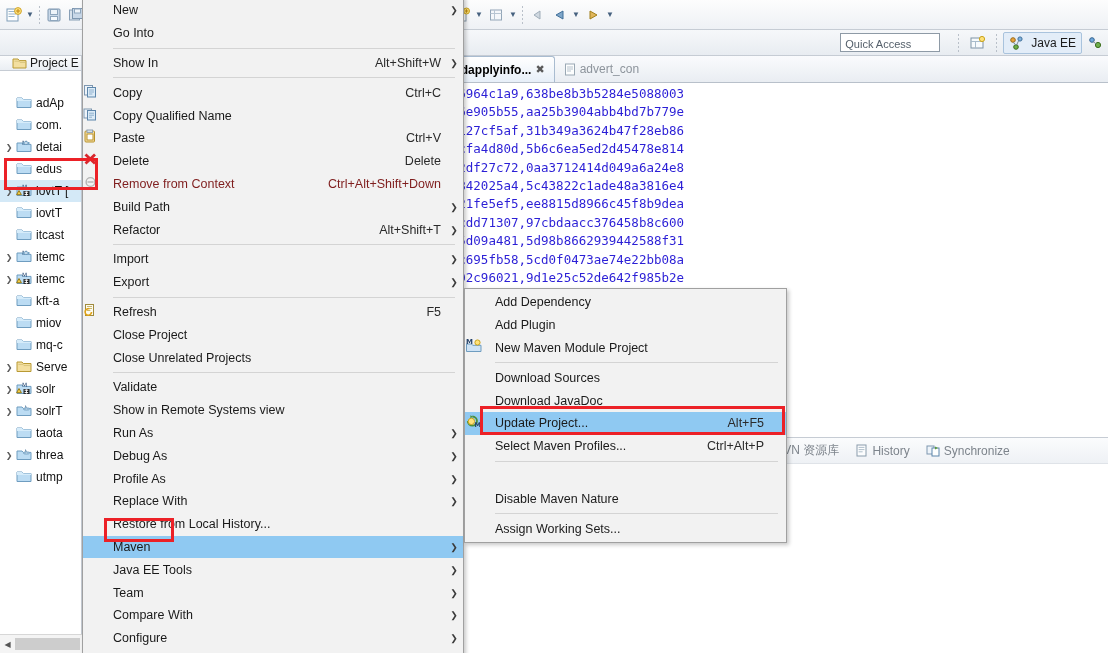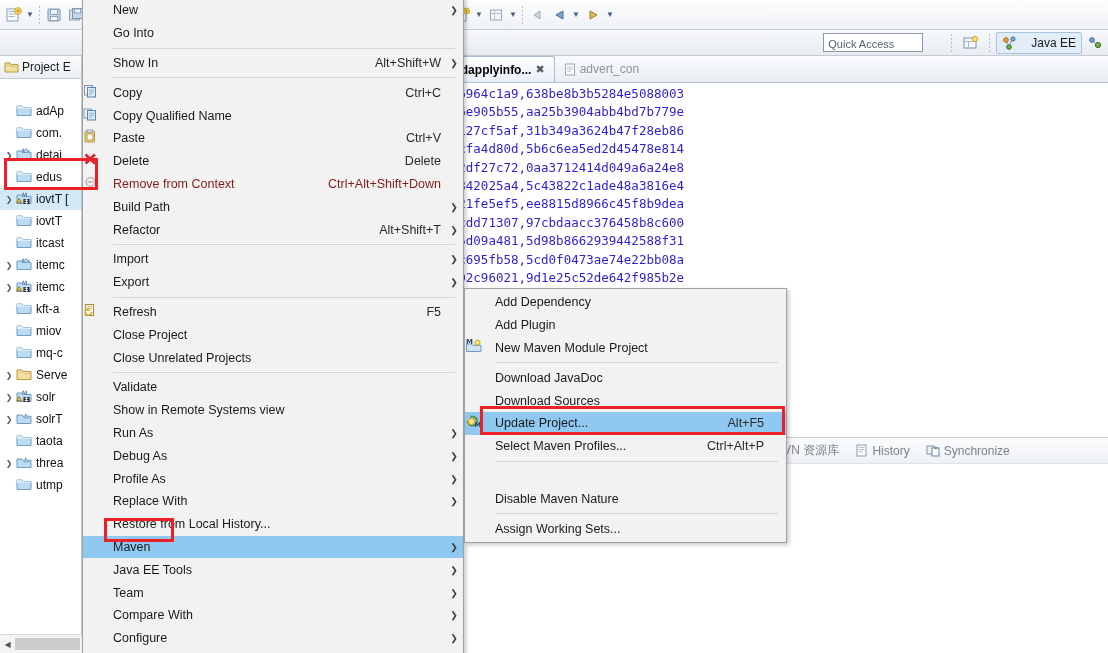--- a/index.html
+++ b/index.html
@@ -32,41 +32,41 @@
     background: repeating-linear-gradient(#b9c0c9 0 2px, transparent 2px 4px); }
 
   
   .row2 {
     position: absolute; left: 0; top: 30px; width: 1108px; height: 26px;
     background: linear-gradient(#f6f8fa, #e8ecf1);
     border-bottom: 1px solid #c6ccd4;
     display: flex; align-items: center; justify-content: flex-end;
   }
   .quick-access {
-    width: 100px; height: 19px; margin-right: 22px;
+    width: 100px; height: 19px; margin-right: 12px;
     background: #fff; border: 1px solid #8e9aa6;
     font-size: 11px; color: #55606b; padding: 3px 4px; line-height: 14px;
   }
   .r2sep { width: 1px; height: 18px; margin: 0 6px;
     background: repeating-linear-gradient(#b9c0c9 0 2px, transparent 2px 4px); }
   .persp-btn {
-    height: 22px; display: flex; align-items: center; gap: 13px;
+    height: 22px; display: flex; align-items: center; gap: 6px;
     padding: 0 5px; font-size: 12px; color: #1b1b1b;
   }
   .persp-btn.active { background: #e3edf8; border: 1px solid #a9c3dd; border-radius: 2px; }
 
   
   .explorer {
     position: absolute; left: 0; top: 56px; width: 82px; height: 597px;
     background: #ffffff; border-right: 1px solid #c6ccd4;
   }
   .exp-tabbar {
-    height: 23px; background: linear-gradient(#fbfcfd, #eaeef3);
+    height: 15px; background: linear-gradient(#fbfcfd, #eaeef3);
     border-bottom: 1px solid #c6ccd4;
-    display: flex; align-items: center; gap: 3px; padding-left: 4px;
+    display: flex; align-items: center; gap: 3px; padding-left: 12px;
     white-space: nowrap; overflow: hidden;
   }
   .exp-tabbar .lbl { font-size: 12px; color: #1b1b1b; }
   .tree { padding-top: 21px; }
   .tnode {
     height: 22px; display: flex; align-items: center;
     white-space: nowrap; overflow: hidden; padding-left: 2px;
   }
   .twist { width: 14px; flex: 0 0 14px; text-align: center; color: #5a5a5a; font-size: 8px; }
   .tlabel { font-size: 12px; color: #111; margin-left: 3px; }
@@ -818,27 +818,27 @@
             <text x="1" y="5.4" font-size="7" fill="#24426a" font-weight="bold" font-family="DejaVu Sans">M</text>
             <circle cx="12.5" cy="3.5" r="2.6" fill="#ffe27a" stroke="#c9a31c"></circle>
           </svg></span>
         <span class="mlabel">New Maven Module Project</span>
         <span class="acc"></span>
         <span class="chev"></span>
       </div>
       <div class="msep"></div>
       <div class="mi">
         <span class="gut"></span>
+        <span class="mlabel">Download Sources</span>
+        <span class="acc"></span>
+        <span class="chev"></span>
+      </div>
+      <div class="mi">
+        <span class="gut"></span>
         <span class="mlabel">Download JavaDoc</span>
-        <span class="acc"></span>
-        <span class="chev"></span>
-      </div>
-      <div class="mi">
-        <span class="gut"></span>
-        <span class="mlabel">Download Sources</span>
         <span class="acc"></span>
         <span class="chev"></span>
       </div>
       <div class="mi sel">
         <span class="gut"><svg width="17" height="14" viewBox="0 0 17 14">
             <path d="M7.4 2.5a4.6 4.6 0 1 1-4.6 4.6" fill="none" stroke="#4b8f3a" stroke-width="1.8"></path>
             <path d="M5.4 1.2l2.6 1.5-2.6 1.6z" fill="#4b8f3a"></path>
             <circle cx="6.4" cy="7.4" r="3.2" fill="#ffe27a" stroke="#c9a31c"></circle>
             <text x="9.5" y="13" font-size="6.5" fill="#24426a" font-weight="bold" font-family="DejaVu Sans">M</text>
           </svg></span>

